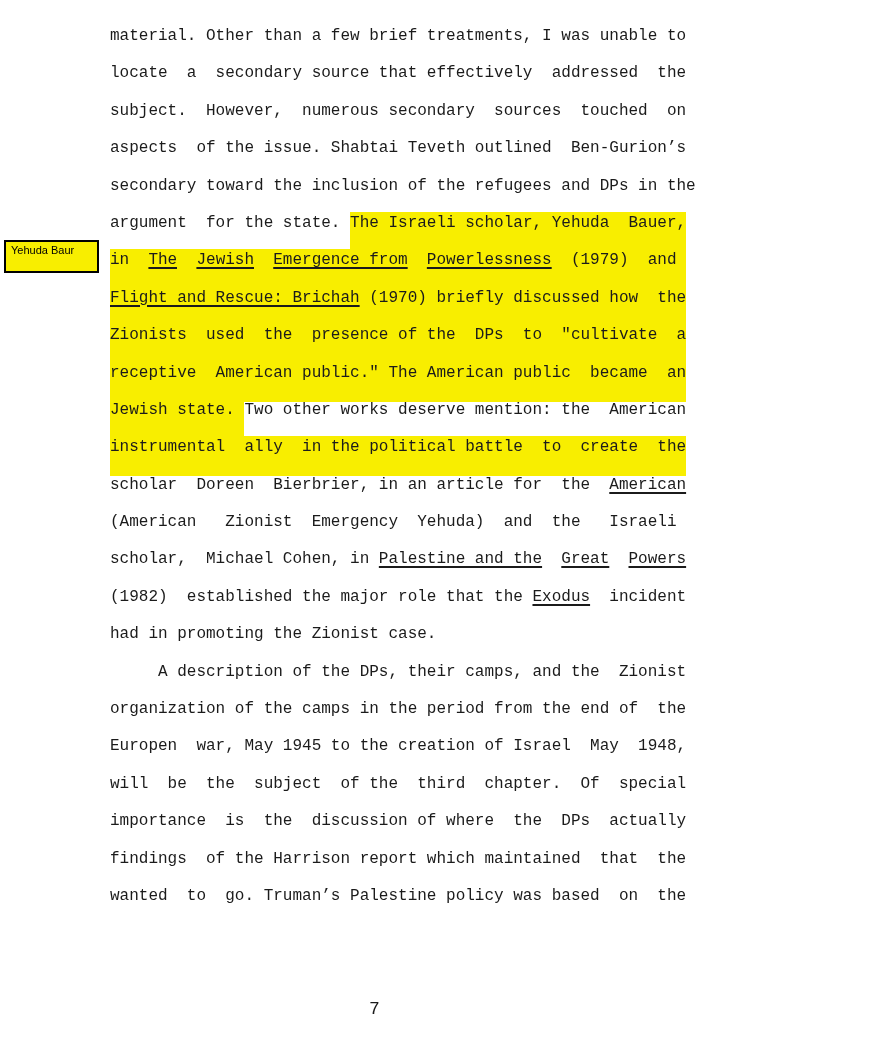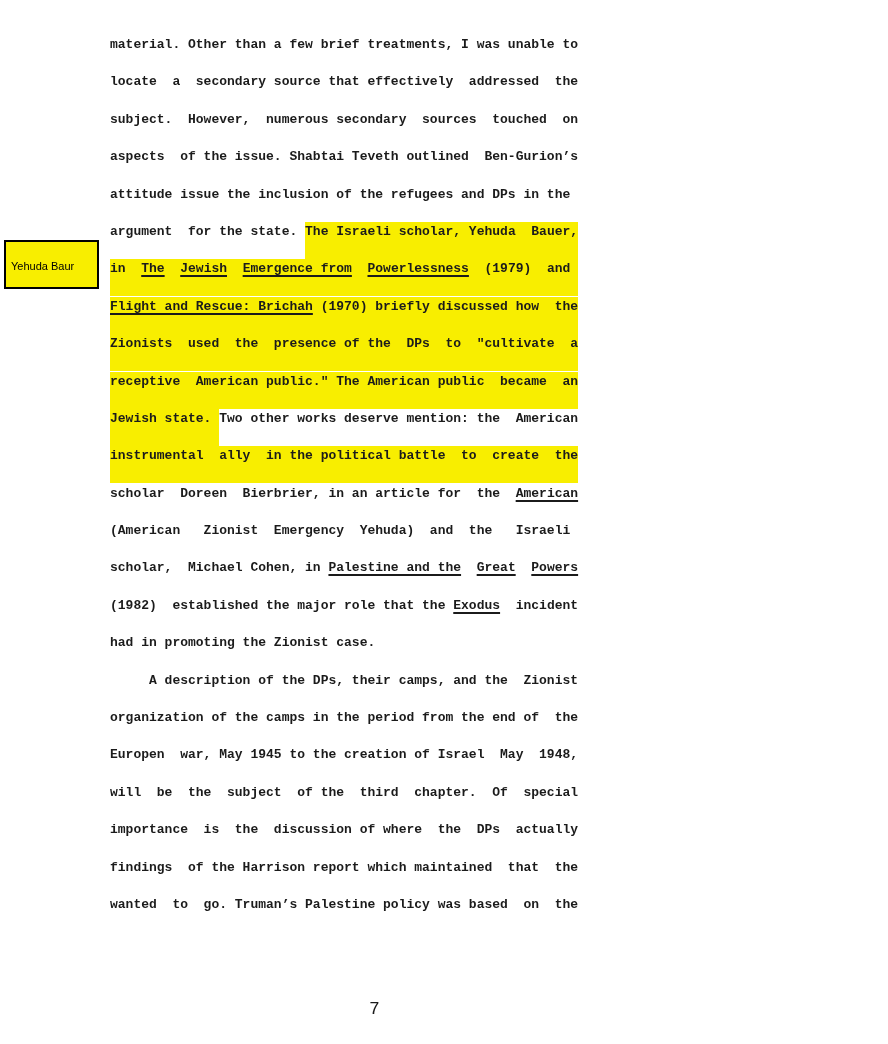--- a/index.html
+++ b/index.html
@@ -19,24 +19,24 @@
     position: relative;
     width: 888px;
     height: 1044px;
     background: var(--bg);
     font-family: "Liberation Mono", "DejaVu Sans Mono", monospace;
     color: var(--ink);
   }
   .text-body {
     position: absolute;
     left: 110px;
-    top: 26px;
-    font-size: 13px;
+    top: 18px;
+    font-size: 16px;
     line-height: 37.4px;
-    font-weight: 700;
+    font-weight: 400;
   }
   .line {
     white-space: pre;
     height: 37.4px;
   }
   .hl {
     background: var(--hl);
     padding: 2px 0 20px 0;
   }
   .ul {
@@ -49,21 +49,21 @@
     position: absolute;
     left: 4px;
     top: 240px;
     width: 86px;
     height: 27px;
     background: var(--hl);
     border: 2px solid var(--note-border);
     font-family: "Liberation Sans", sans-serif;
     font-size: 11px;
     color: #000000;
-    padding: 18px 0 0 5px;
+    padding: 2px 0 0 5px;
     box-sizing: content-box;
   }
   .page-number {
     position: absolute;
     left: 369px;
     top: 999px;
     font-size: 18px;
     color: var(--ink);
   }
 </style>
@@ -74,21 +74,21 @@
 
   <div class="annotation-box">
     <span>Yehuda Baur</span>
   </div>
 
   <div class="text-body">
       <div class="line"><span>material. Other than a few brief treatments, I was unable to</span></div>
       <div class="line"><span>locate  a  secondary source that effectively  addressed  the</span></div>
       <div class="line"><span>subject.  However,  numerous secondary  sources  touched  on</span></div>
       <div class="line"><span>aspects  of the issue. Shabtai Teveth outlined  Ben-Gurion’s</span></div>
-      <div class="line"><span>attitude issue the inclusion of the refugees and DPs in the</span></div>
+      <div class="line"><span>secondary toward the inclusion of the refugees and DPs in the</span></div>
       <div class="line"><span>argument  for the state. </span><span class="hl">The Israeli scholar, Yehuda  Bauer,</span></div>
       <div class="line"><span class="hl">in  </span><span class="hl ul">The</span><span class="hl">  </span><span class="hl ul">Jewish</span><span class="hl">  </span><span class="hl ul">Emergence from</span><span class="hl">  </span><span class="hl ul">Powerlessness</span><span class="hl">  (1979)  and </span></div>
       <div class="line"><span class="hl ul">Flight and Rescue: Brichah</span><span class="hl"> (1970) briefly discussed how  the</span></div>
       <div class="line"><span class="hl">Zionists  used  the  presence of the  DPs  to  "cultivate  a</span></div>
       <div class="line"><span class="hl">receptive  American public." The American public  became  an</span></div>
       <div class="line"><span class="hl">Jewish state. </span><span>Two other works deserve mention: the  American</span></div>
       <div class="line"><span class="hl">instrumental  ally  in the political battle  to  create  the</span></div>
       <div class="line"><span>scholar  Doreen  Bierbrier, in an article for  the  </span><span class="ul">American</span></div>
       <div class="line"><span>(American   Zionist  Emergency  Yehuda)  and  the   Israeli</span></div>
       <div class="line"><span>scholar,  Michael Cohen, in </span><span class="ul">Palestine and the</span><span>  </span><span class="ul">Great</span><span>  </span><span class="ul">Powers</span></div>

